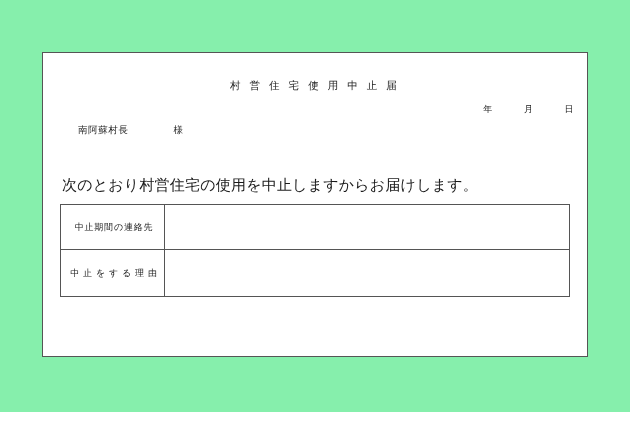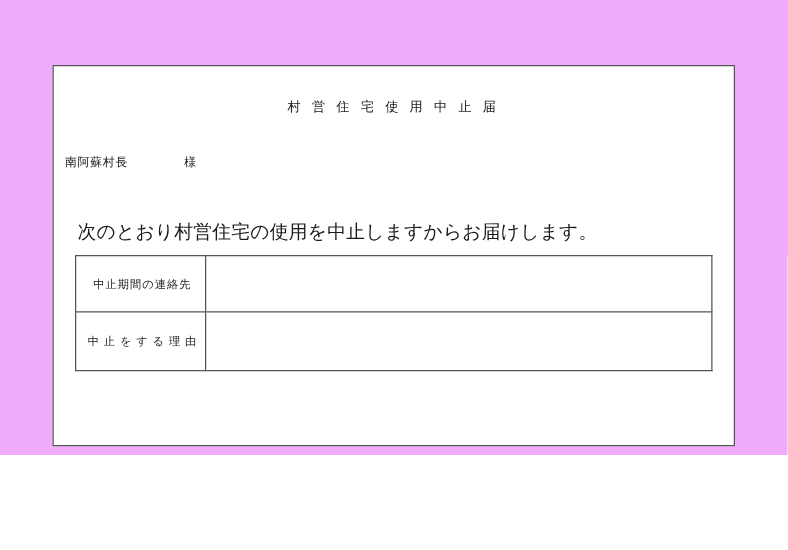--- a/index.html
+++ b/index.html
@@ -10,22 +10,22 @@
   body {
     width: 630px;
     height: 440px;
     font-family: "Liberation Serif", "DejaVu Serif", serif;
     color: #1a1a1a;
     overflow: hidden;
   }
   .page {
     position: relative;
     width: 630px;
-    height: 364px;
-    background: #f0abfc;
+    height: 412px;
+    background: #86efac;
   }
   
   .doc-border {
     position: absolute;
     left: 42px;
     top: 52px;
     width: 546px;
     height: 305px;
     border: 1px solid #555555;
     box-sizing: border-box;
@@ -54,21 +54,21 @@
     right: 56px;
     top: 103px;
     font-size: 9px;
     letter-spacing: 0.4px;
     white-space: nowrap;
   }
   .date-line span { display: inline-block; }
   .date-line .gap { width: 26px; }
   .addressee {
     position: absolute;
-    left: 52px;
+    left: 78px;
     top: 124px;
     font-size: 9.5px;
     letter-spacing: 0.6px;
     white-space: nowrap;
   }
   .addressee .sama {
     display: inline-block;
     margin-left: 42px;
   }
   .applicant {
@@ -156,20 +156,27 @@
 <body>
 
 <div class="page">
 
   <div class="form-code">様式第16号(第10条関係)</div>
 
   <div class="doc-border"></div>
 
   <div class="doc-title">村 営 住 宅 使 用 中 止 届</div>
 
+  <div class="date-line">
+    <span>年</span>
+    <span class="gap"></span>
+    <span>月</span>
+    <span class="gap"></span>
+    <span>日</span>
+  </div>
 
   <div class="addressee">
     <span>南阿蘇村長</span>
     <span class="sama">様</span>
   </div>
 
 
   <div class="statement">次のとおり村営住宅の使用を中止しますからお届けします。</div>
 
   <table class="tbl">

